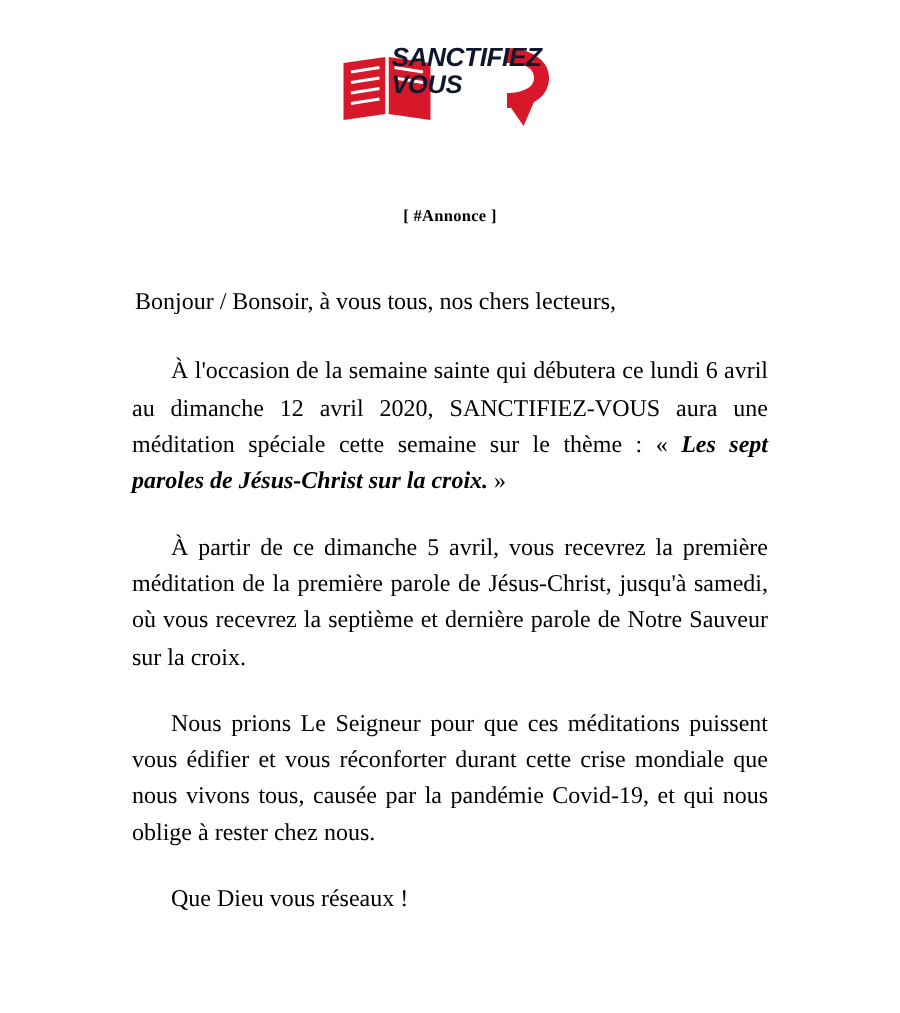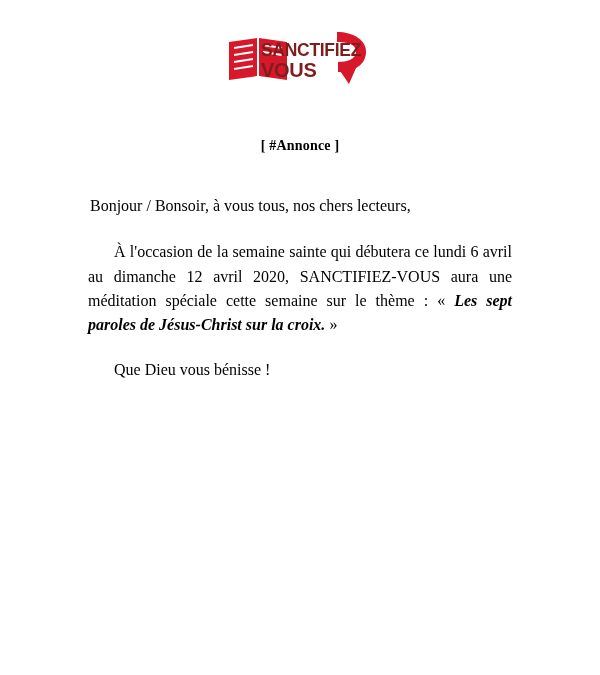--- a/index.html
+++ b/index.html
@@ -32,41 +32,42 @@
     position: relative;
     width: 150px;
     height: 62px;
   }
   .logo svg {
     display: block;
   }
   .logo-text {
     position: absolute;
     left: 36px;
-    top: 16px;
+    top: 4px;
     font-family: "Liberation Sans", sans-serif;
     font-weight: bold;
-    color: #7f1d1d;
+    font-style: italic;
+    color: #0f172a;
     line-height: 1.02;
     letter-spacing: -0.3px;
   }
   .logo-line1 {
     font-size: 17.5px;
     display: block;
   }
   .logo-line2 {
-    font-size: 20px;
+    font-size: 17px;
     display: block;
   }
   
   .announce {
     text-align: center;
     font-family: "Liberation Serif", serif;
     font-weight: bold;
-    font-size: 14px;
+    font-size: 11px;
     margin-top: 50px;
     letter-spacing: 0.2px;
   }
   
   .content {
     margin: 0 auto;
     width: 424px;
     padding-top: 40px;
   }
   .para {
@@ -127,19 +128,21 @@
   </div>
 
   <div class="announce">[ #Annonce ]</div>
 
   <div class="content">
 
     <p class="para greeting">Bonjour / Bonsoir, à vous tous, nos chers lecteurs,</p>
 
     <p class="para indent"><span>À l'occasion de la semaine sainte qui débutera ce lundi 6 avril au dimanche 12 avril 2020, SANCTIFIEZ-VOUS aura une méditation spéciale cette semaine sur le thème : « </span><span class="theme">Les sept paroles de Jésus-Christ sur la croix.</span><span> »</span></p>
 
+    <p class="para indent">À partir de ce dimanche 5 avril, vous recevrez la première méditation de la première parole de Jésus-Christ, jusqu'à samedi, où vous recevrez la septième et dernière parole de Notre Sauveur sur la croix.</p>
+
+    <p class="para indent">Nous prions Le Seigneur pour que ces méditations puissent vous édifier et vous réconforter durant cette crise mondiale que nous vivons tous, causée par la pandémie Covid-19, et qui nous oblige à rester chez nous.</p>
 
 
-
-    <p class="para blessing">Que Dieu vous bénisse !</p>
+    <p class="para blessing">Que Dieu vous réseaux !</p>
 
   </div>
 </div>
 
 </body></html>

